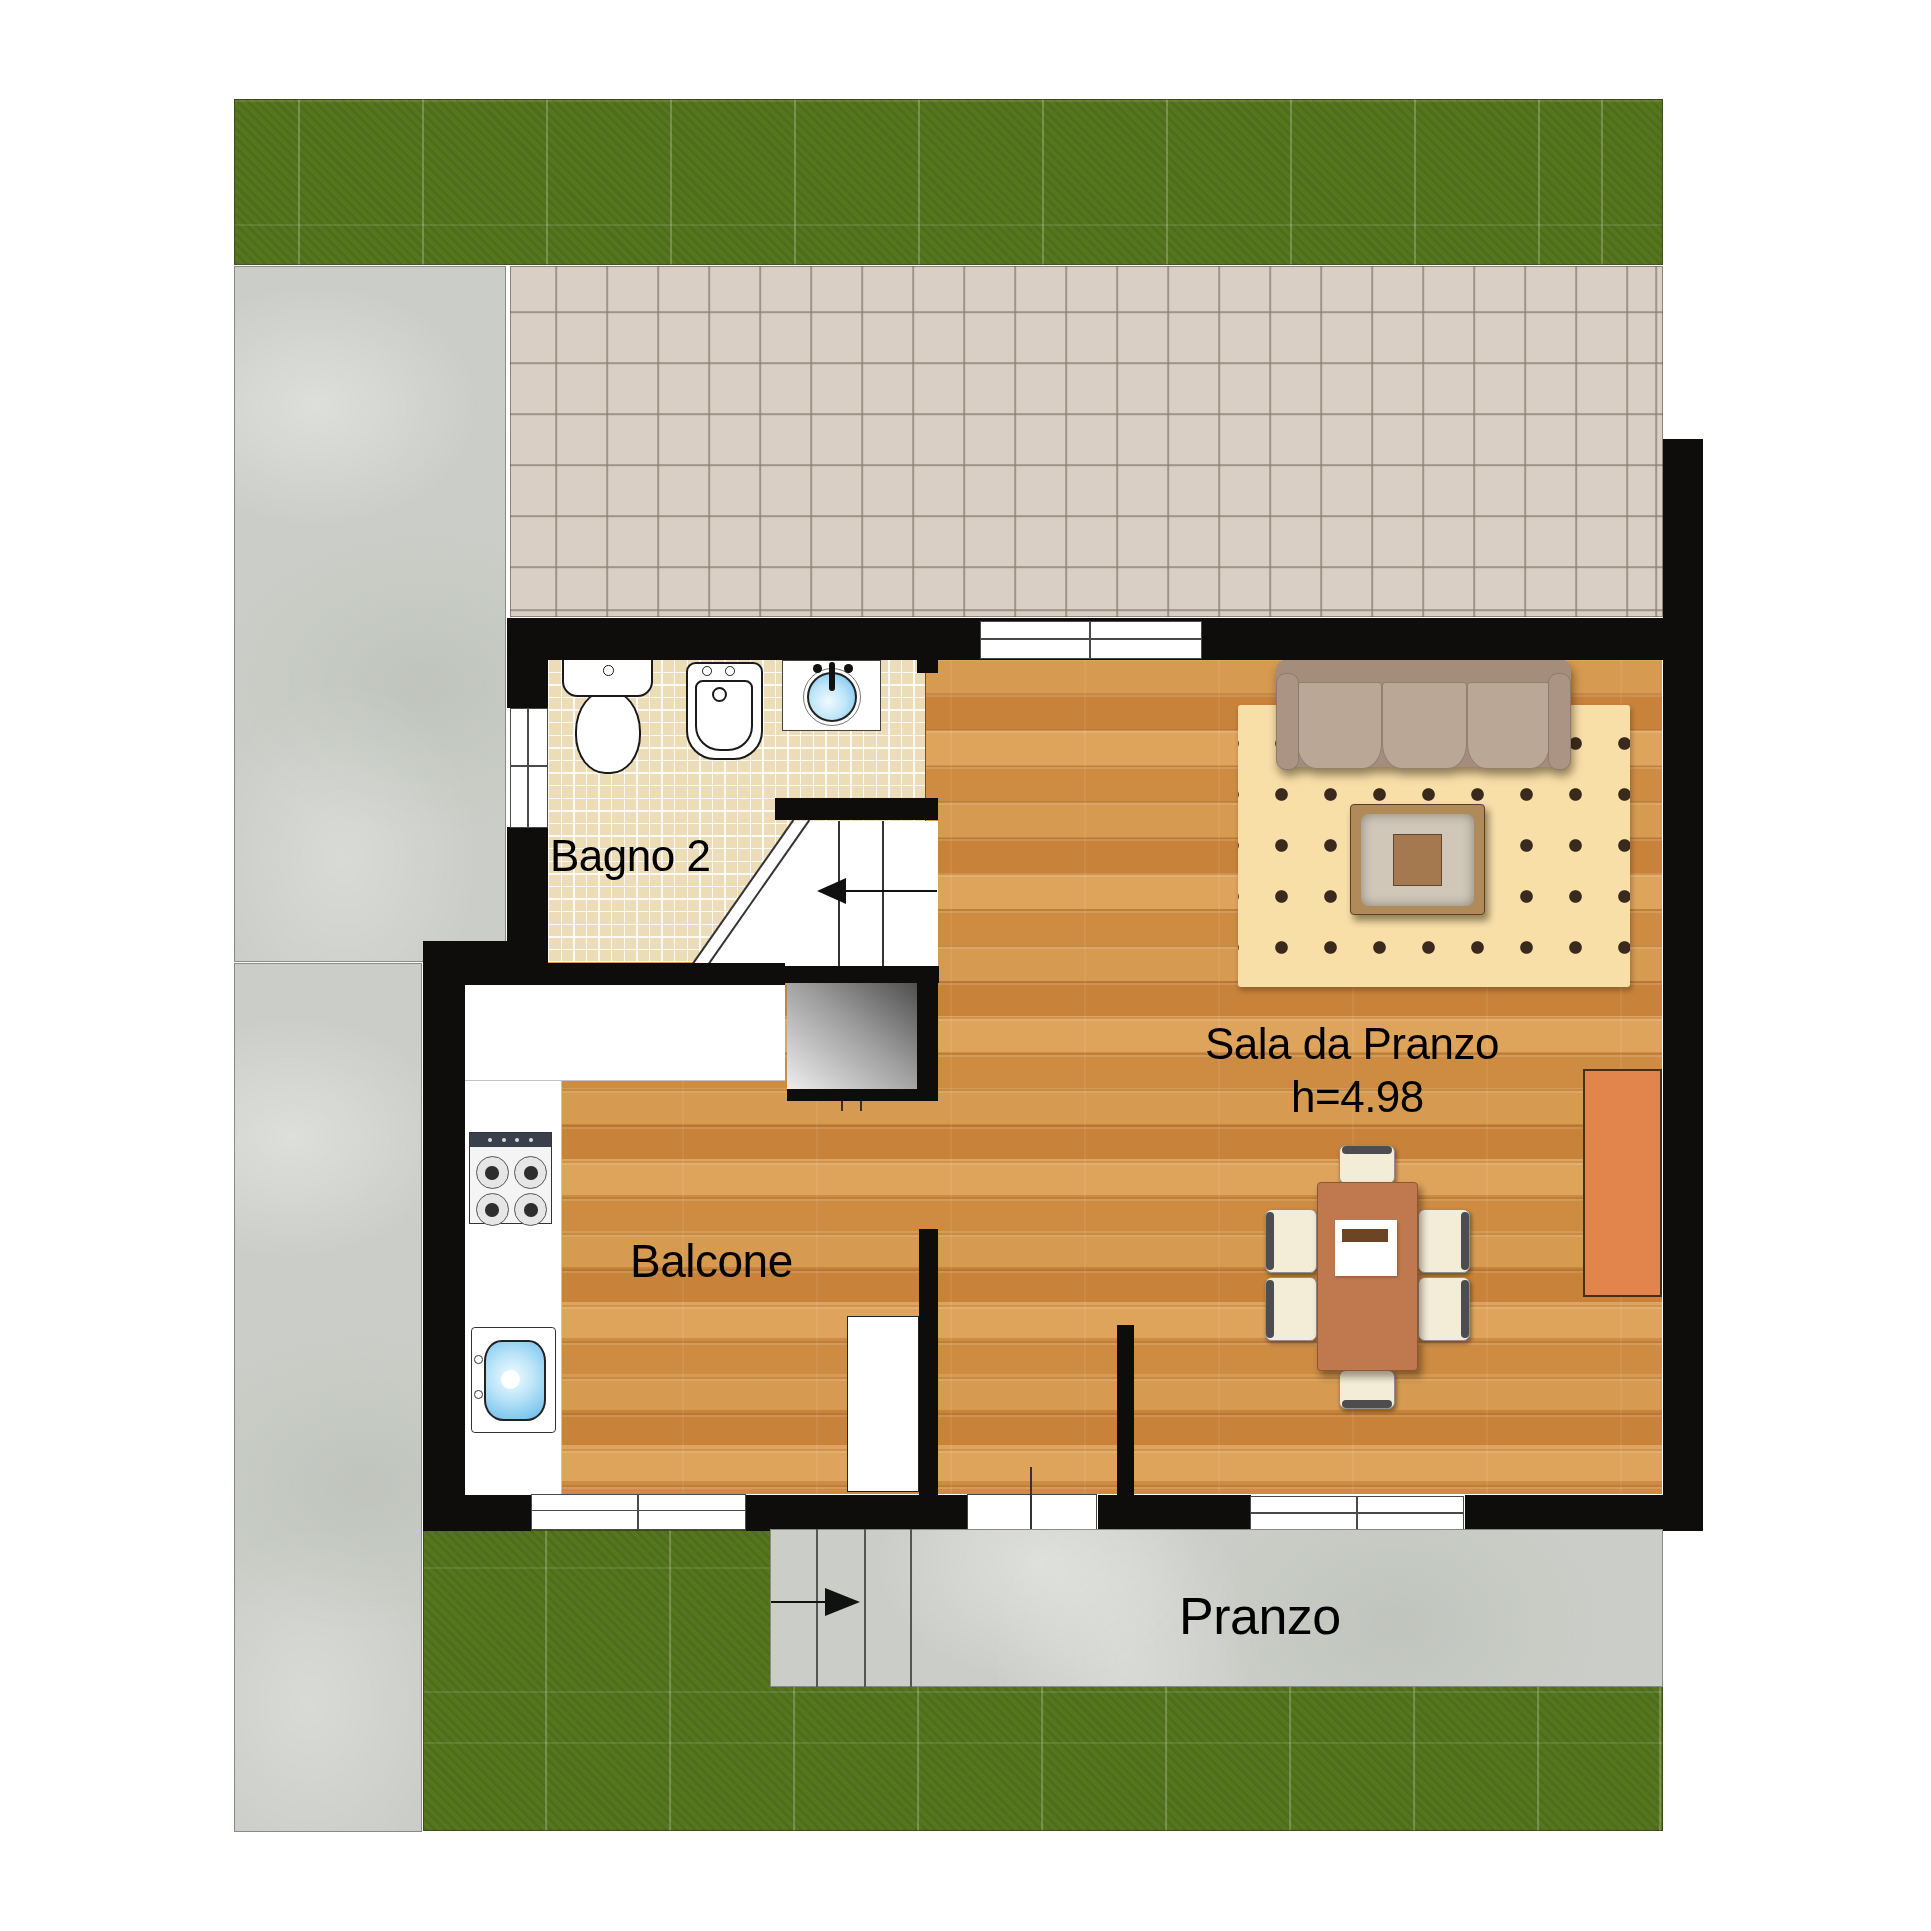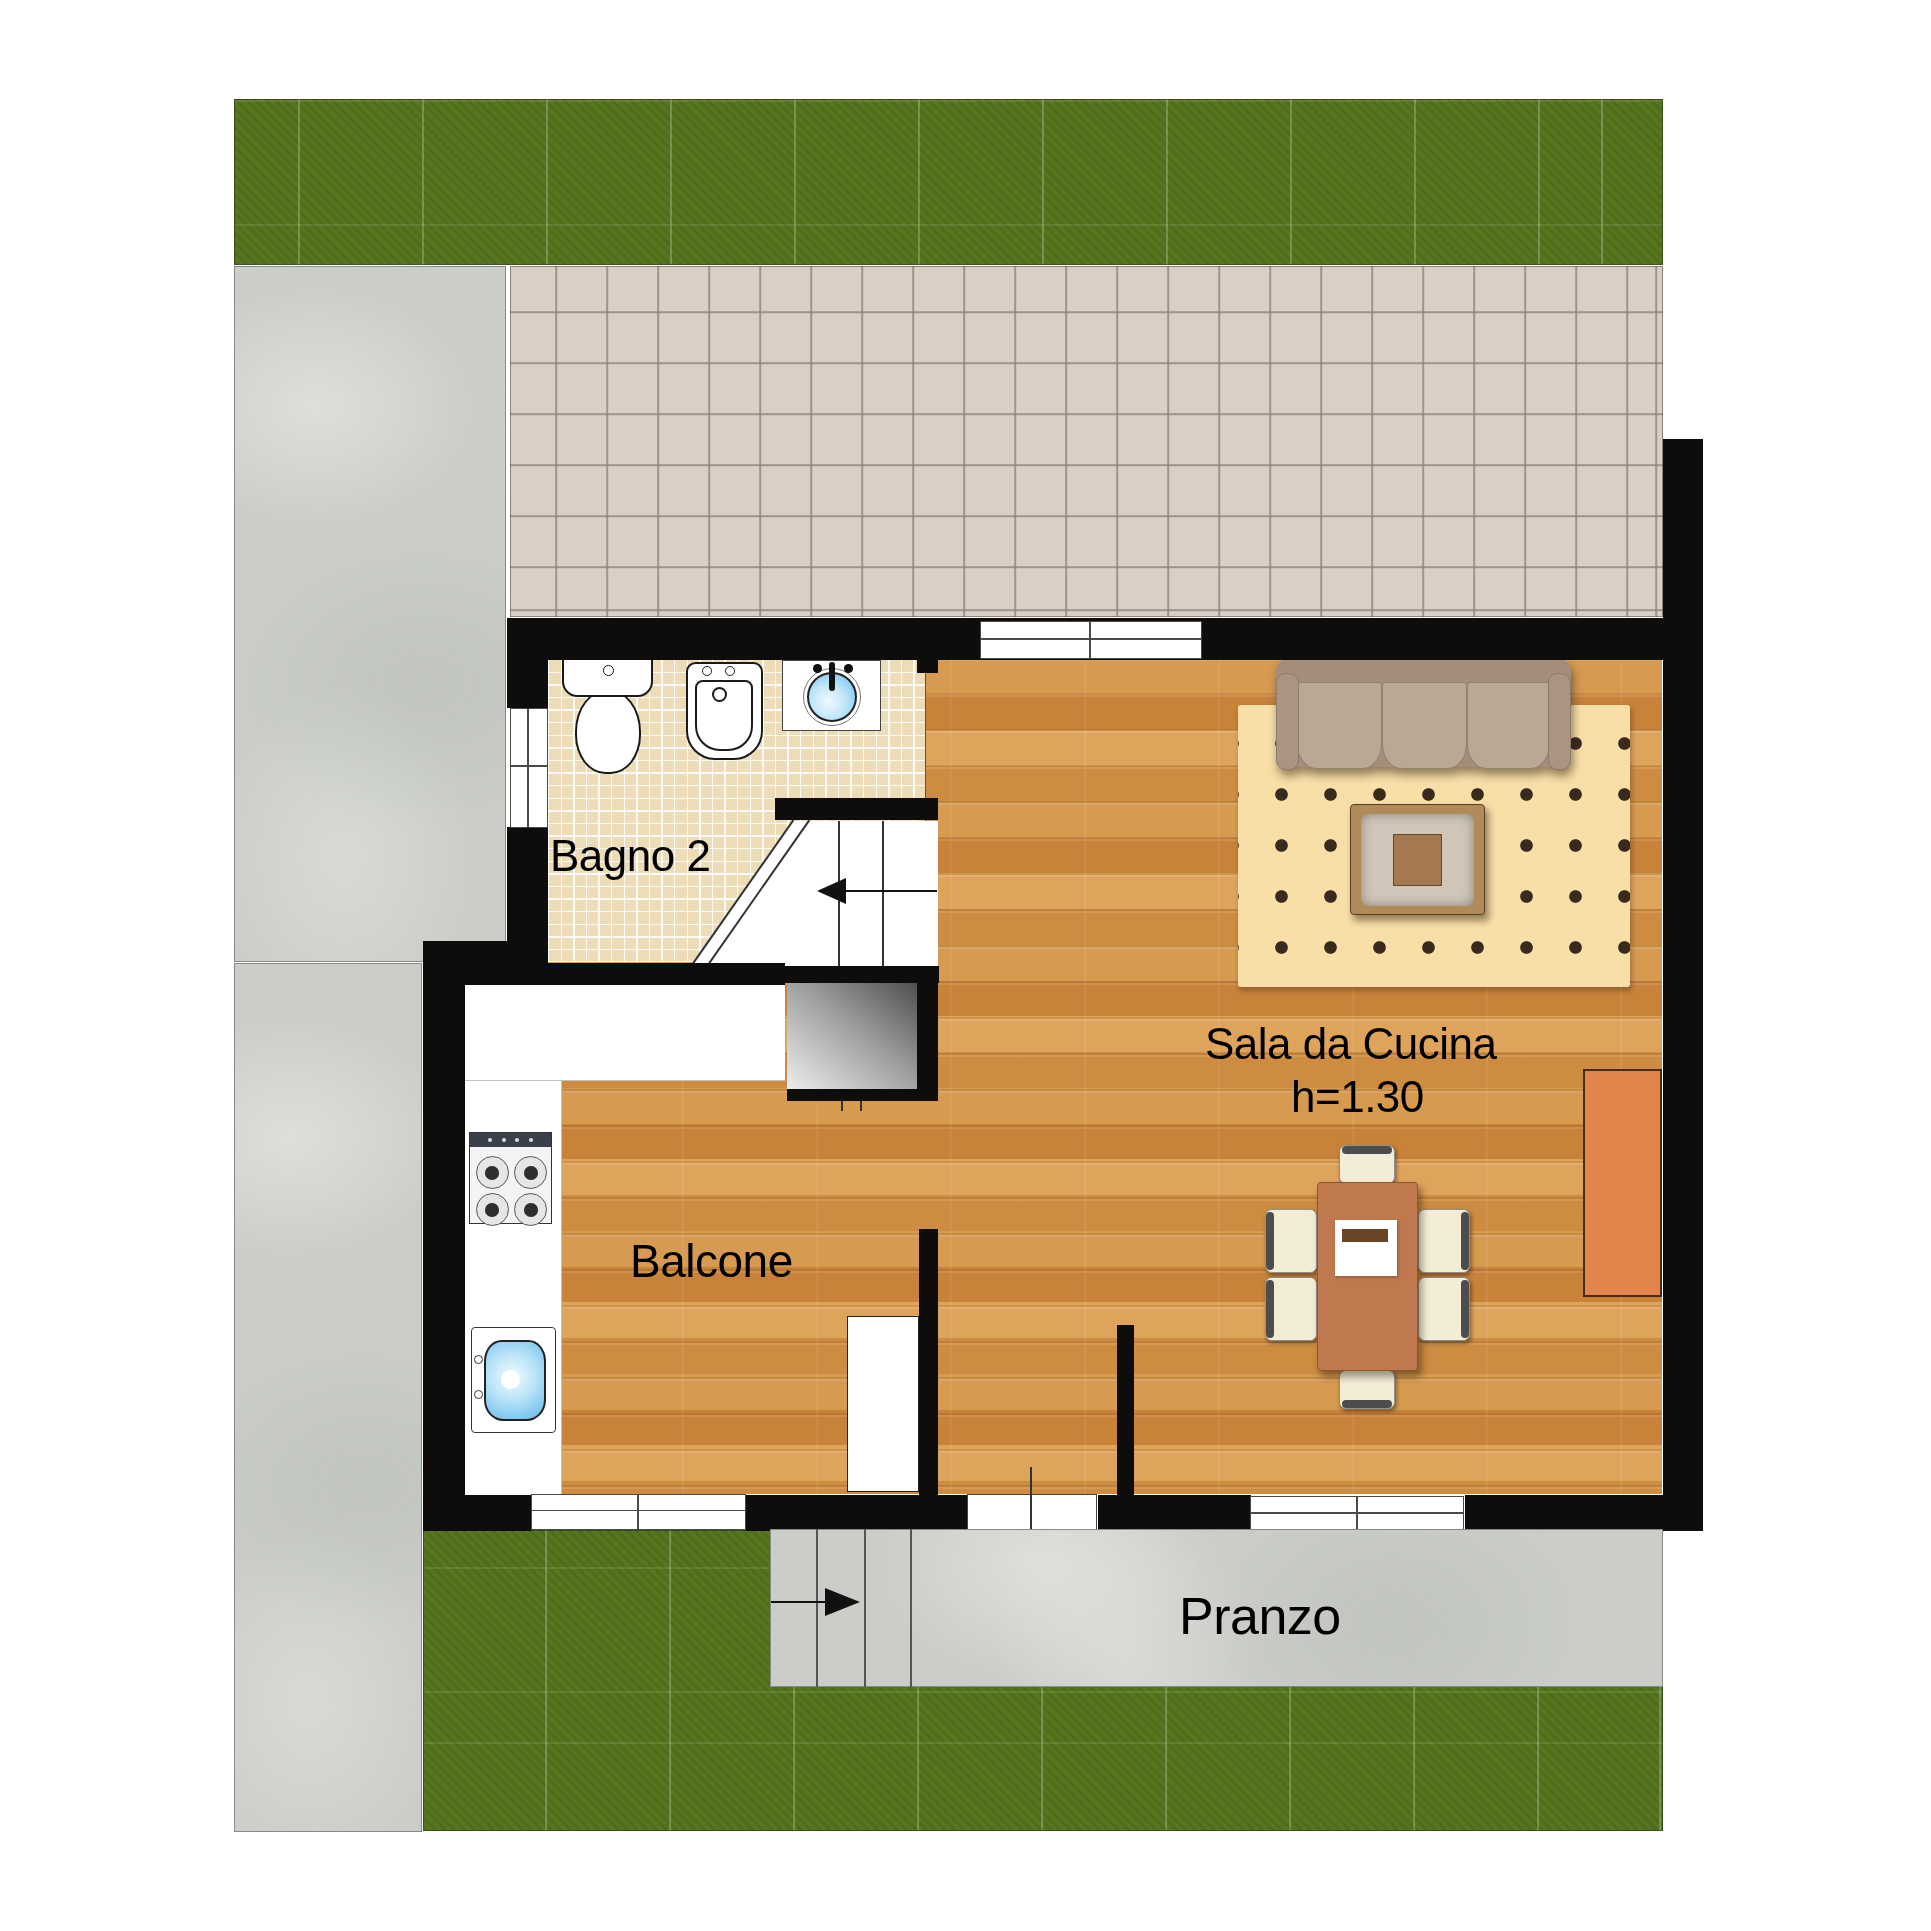--- a/index.html
+++ b/index.html
@@ -234,18 +234,18 @@
   <div class="abs concrete" style="left:770px;top:1529px;width:893px;height:158px;"></div>
   <div class="abs" style="left:816px;top:1529px;width:1.9px;height:158px;background:#555;"></div>
   <div class="abs" style="left:864px;top:1529px;width:1.9px;height:158px;background:#555;"></div>
   <div class="abs" style="left:910px;top:1529px;width:1.9px;height:158px;background:#555;"></div>
   <div class="abs" style="left:771px;top:1601px;width:55px;height:2.4px;background:#111;"></div>
   <div class="abs" style="left:825px;top:1588px;width:0;height:0;border-left:35px solid #111;
               border-top:14.5px solid transparent;border-bottom:14.5px solid transparent;"></div>
 
   <div class="room-label" style="left:550px;top:831px;font-size:44px;">Bagno 2</div>
   <div class="room-label" style="left:630px;top:1234px;font-size:46px;">Balcone</div>
-  <div class="room-label" style="left:1205px;top:1019px;font-size:44px;">Sala da Cucina</div>
-  <div class="room-label" style="left:1291px;top:1072px;font-size:44px;">h=1.30</div>
+  <div class="room-label" style="left:1205px;top:1019px;font-size:44px;">Sala da Pranzo</div>
+  <div class="room-label" style="left:1291px;top:1072px;font-size:44px;">h=4.98</div>
   <div class="room-label" style="left:1179px;top:1586px;font-size:52px;">Pranzo</div>
 
 </div>
 
 
 </body></html>

